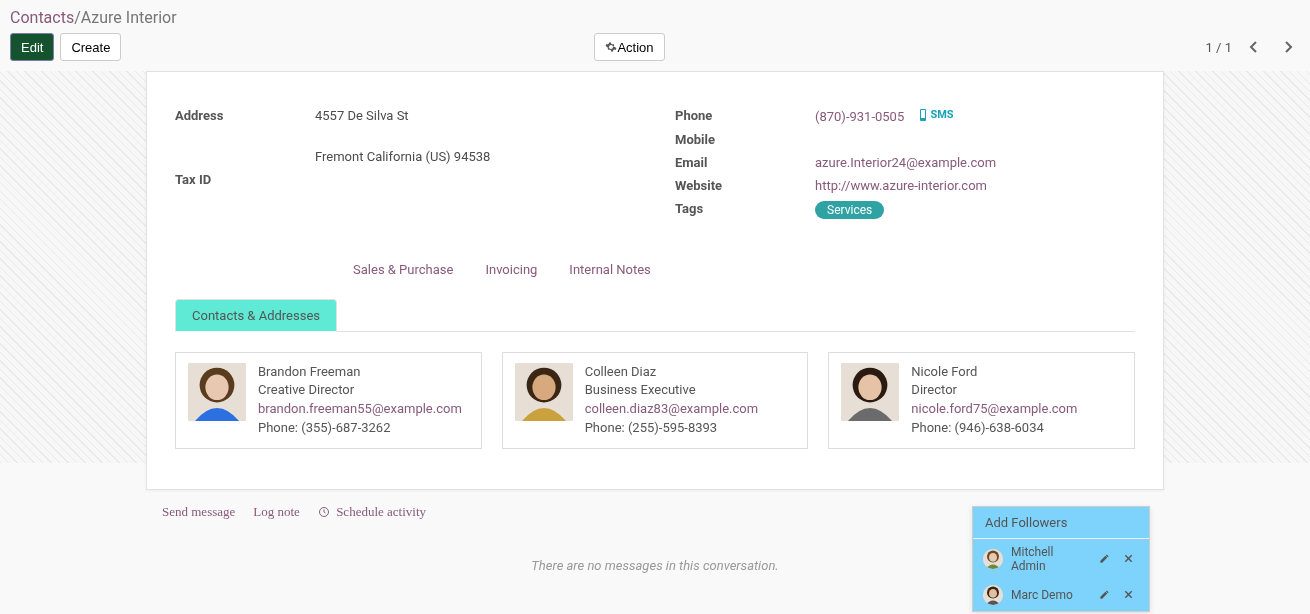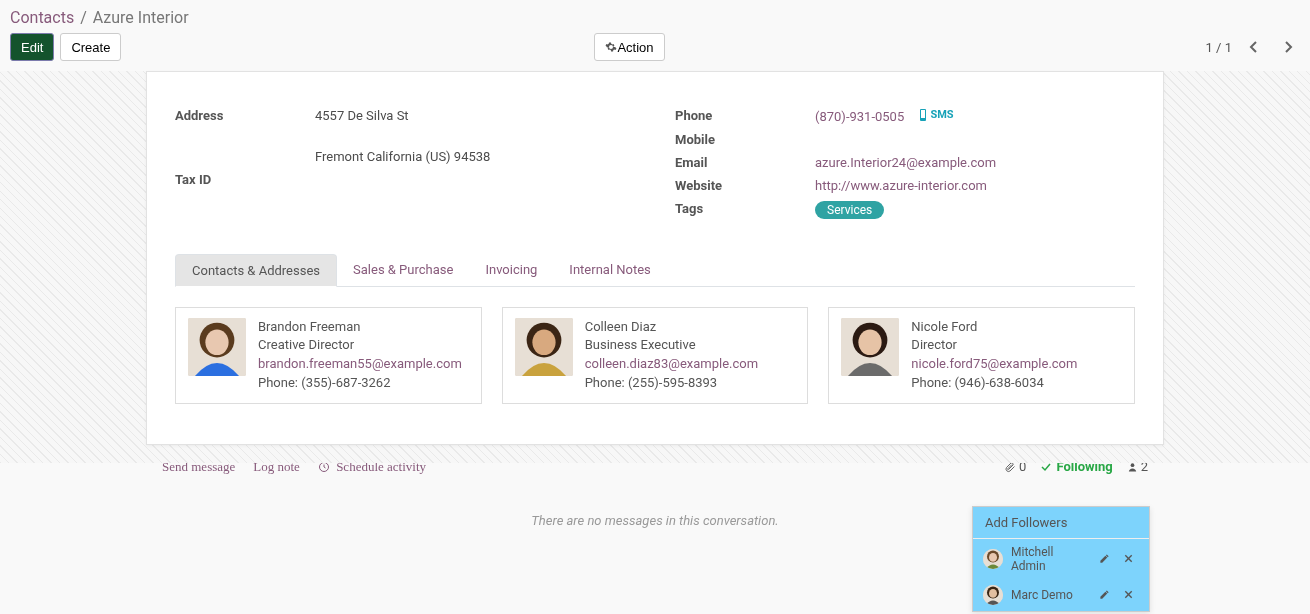--- a/index.html
+++ b/index.html
@@ -1,20 +1,20 @@
 <!DOCTYPE html>
 <html><head>
 <meta charset="utf-8">
 <style>
   * { box-sizing: border-box; }
   html, body { margin: 0; padding: 0; font-family: -apple-system, BlinkMacSystemFont, "Segoe UI", Roboto, "Helvetica Neue", Arial, sans-serif; font-size: 13px; color: #4c4c4c; }
   body { width: 1310px; height: 614px; background: #f9f9f9; overflow: hidden; }
 
   
-  .crumb-bar { padding: 8px 18px 2px 10px; display: flex; align-items: center; gap: 6px; }
+  .crumb-bar { padding: 8px 18px 2px 10px; display: flex; align-items: center; }
   .crumb-link { color: #875A7B; font-size: 16px; text-decoration: none; }
   .crumb-sep { color: #777; font-size: 16px; }
   .crumb-current { color: #777; font-size: 16px; }
 
   .toolbar { padding: 4px 10px 10px 10px; display: flex; align-items: center; }
   .btn { display: inline-flex; align-items: center; justify-content: center; height: 28px; padding: 0 10px; border: 1px solid #ccc; background: #fff; border-radius: 3px; font-size: 13px; cursor: pointer; }
   .btn-primary { background: #14532d; color: #fff; border-color: #7C7BAD; }
   .btn + .btn { margin-left: 6px; }
   .pager { margin-left: auto; display: flex; align-items: center; gap: 10px; color: #555; }
   .pager .nav-icn { width: 24px; height: 24px; display: inline-flex; align-items: center; justify-content: center; color: #666; cursor: pointer; }
@@ -31,21 +31,21 @@
   .info-val { flex: 1; color: #4c4c4c; }
   .link { color: #875A7B; text-decoration: none; }
   .sms-badge { margin-left: 12px; display: inline-flex; align-items: center; gap: 3px; }
   .sms-badge svg { width: 8px; height: 12px; }
   .sms-txt { font-size: 11px; font-weight: 700; color: #17a2b8; }
 
   .tag-chip { display: inline-block; background: #2fa3a3; color: #fff; padding: 2px 12px; border-radius: 10px; font-size: 12px; }
 
   .tabs { margin-top: 30px; border-bottom: 1px solid #dee2e6; display: flex; }
   .tab { padding: 8px 16px; color: #875A7B; cursor: pointer; position: relative; top: 1px; }
-  .tab.active { color: #555; border: 1px solid #dee2e6; border-bottom: 1px solid #fff; border-radius: 4px 4px 0 0; background: #e5e5e5; }
+  .tab.active { color: #555; border: 1px solid #dee2e6; border-bottom: 1px solid #fff; border-radius: 4px 4px 0 0; background: #5eead4; margin-top: 45px; }
 
   .cards { display: flex; gap: 20px; margin-top: 20px; }
   .card { flex: 1; border: 1px solid #ddd; padding: 10px 12px; display: flex; gap: 12px; align-items: flex-start; }
   .avatar { width: 58px; height: 58px; background: #dcd2c7; border-radius: 2px; overflow: hidden; display: flex; align-items: flex-end; justify-content: center; }
   .avatar svg { width: 58px; height: 58px; }
   .card-info { line-height: 1.45; color: #555; }
   .card-info .name { color: #555; }
   .card-info .email { color: #875A7B; }
 
   

